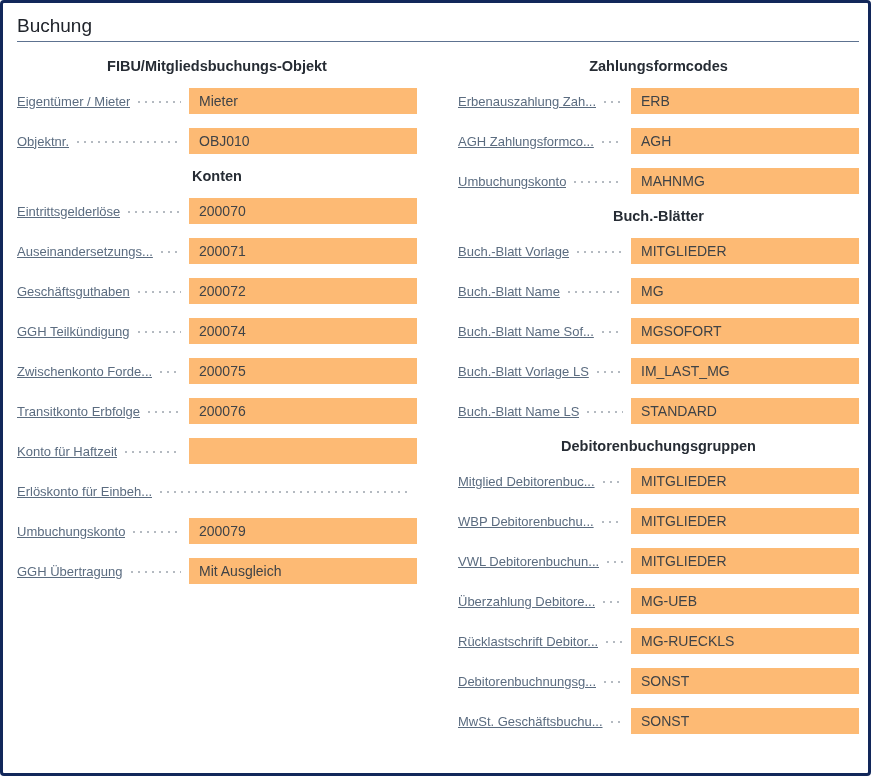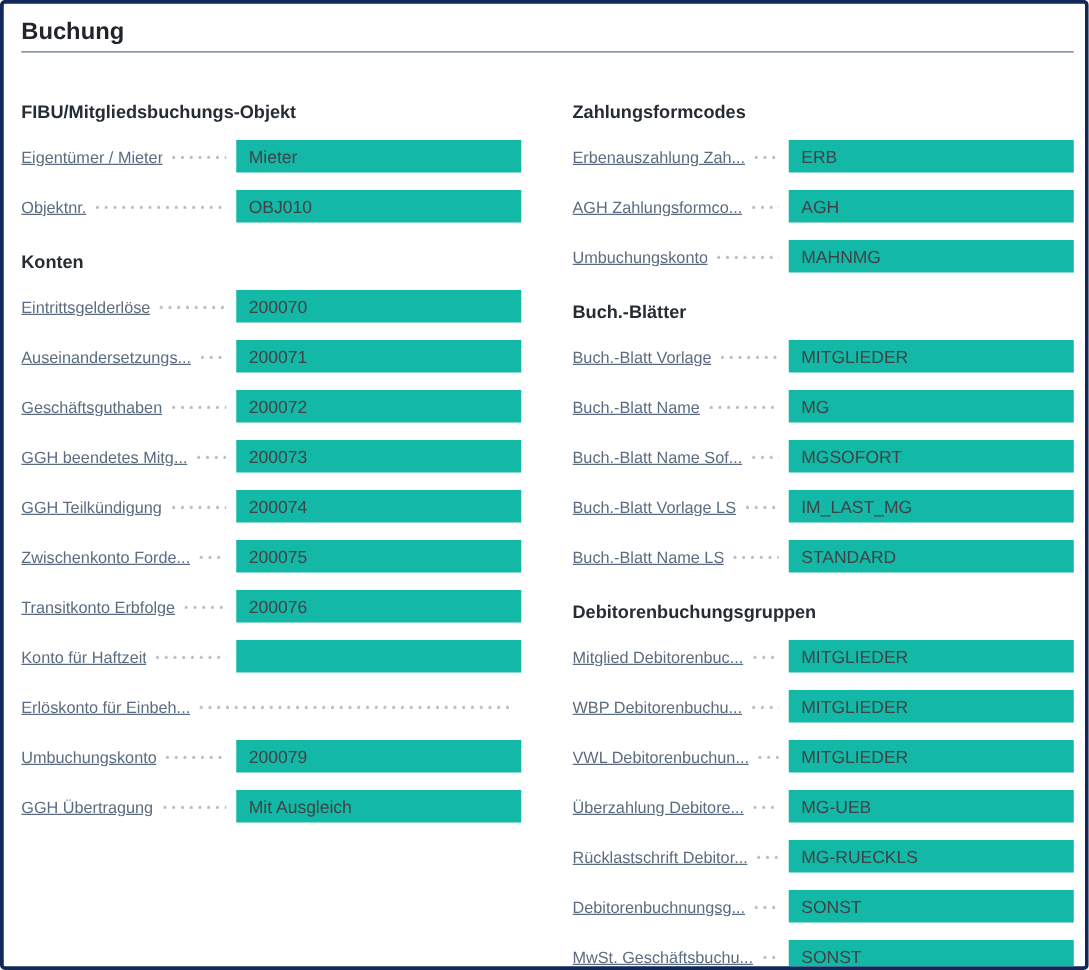--- a/index.html
+++ b/index.html
@@ -12,21 +12,21 @@
     border: 3px solid #12275a;
     border-radius: 4px;
     background: #ffffff;
     overflow: hidden;
   }
 
   .content { padding: 0 9px 0 14px; }
 
   .page-title {
     font-size: 19px;
-    font-weight: 700;
+    font-weight: 400;
     color: #20242b;
     margin: 10px 0 0 0;
     line-height: 26px;
   }
 
   .title-rule {
     height: 0;
     border-bottom: 1px solid #5d7290;
     margin-top: 2px;
   }
@@ -36,24 +36,25 @@
     gap: 41px;
     margin-top: 16px;
   }
   .col { flex: 1 1 auto; min-width: 0; }
   .col.col-left { flex: 0 0 400px; }
 
   .group-heading {
     font-size: 14.5px;
     font-weight: 700;
     color: #262c34;
-    margin: 24px 0 13px 0;
+    margin: 0 0 13px 0;
     line-height: 17px;
     white-space: nowrap;
     overflow: hidden;
+    text-align: center;
   }
 
   .field {
     display: flex;
     align-items: center;
     height: 26px;
     margin-bottom: 14px;
   }
 
   .flabel {
@@ -71,21 +72,21 @@
     margin: 0 8px 0 7px;
     background-image: radial-gradient(circle at 2px 14px, #b4bac1 1.1px, rgba(0,0,0,0) 1.4px);
     background-repeat: repeat-x;
     background-size: 7px 26px;
   }
 
   .fbox {
     flex: 0 0 228px;
     height: 26px;
     box-sizing: border-box;
-    background: #14b8a6;
+    background: #fdba74;
     display: flex;
     align-items: center;
     padding: 0 10px;
     font-size: 14px;
     color: #3f4347;
     white-space: nowrap;
     overflow: hidden;
     cursor: text;
   }
 </style>
@@ -119,25 +120,20 @@
             <span class="flabel">Auseinandersetzungs...</span>
             <span class="leader"></span>
             <div class="fbox">200071</div>
           </div>
           <div class="field">
             <span class="flabel">Geschäftsguthaben</span>
             <span class="leader"></span>
             <div class="fbox">200072</div>
           </div>
           <div class="field">
-            <span class="flabel">GGH beendetes Mitg...</span>
-            <span class="leader"></span>
-            <div class="fbox">200073</div>
-          </div>
-          <div class="field">
             <span class="flabel">GGH Teilkündigung</span>
             <span class="leader"></span>
             <div class="fbox">200074</div>
           </div>
           <div class="field">
             <span class="flabel">Zwischenkonto Forde...</span>
             <span class="leader"></span>
             <div class="fbox">200075</div>
           </div>
           <div class="field">

